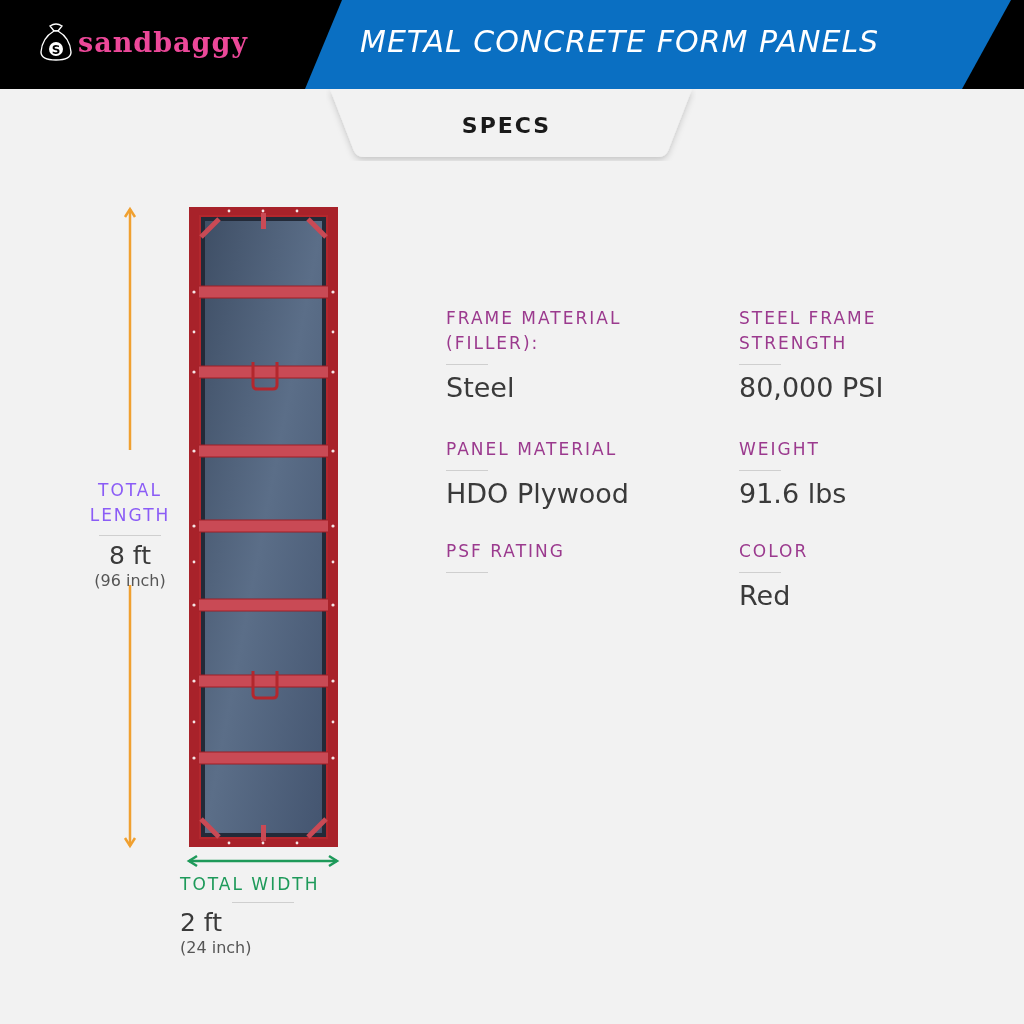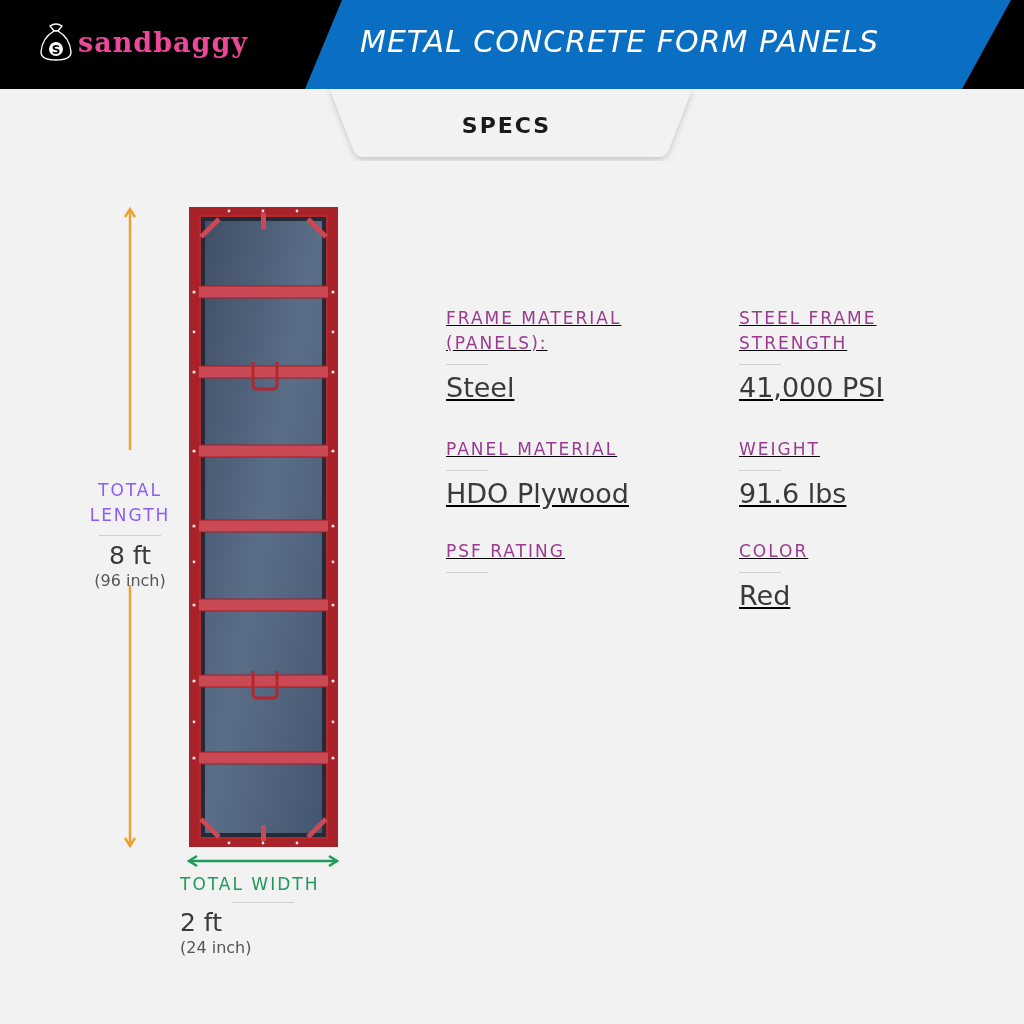--- a/index.html
+++ b/index.html
@@ -22,21 +22,21 @@
   .len-block { position: absolute; left: 75px; top: 478px; width: 110px; text-align: center; }
   .dim-label-orange { color: #8b5cf6; font-size: 17px; letter-spacing: 2px; line-height: 25px; }
   .dim-rule { width: 62px; height: 1px; background: #cfcfcf; margin: 7px auto 5px; }
   .dim-value { color: #3a3a3a; font-size: 25px; line-height: 30px; }
   .dim-sub { color: #555; font-size: 16px; line-height: 20px; }
 
   .width-arrow { position: absolute; left: 186px; top: 853px; width: 154px; height: 16px; }
   .width-block { position: absolute; left: 180px; top: 873px; width: 166px; }
   .dim-label-green { color: #1e9a5a; font-size: 17px; letter-spacing: 2px; line-height: 22px; }
 
-  .spec { position: absolute; width: 260px; text-decoration: underline; }
+  .spec { position: absolute; width: 260px; }
   .spec-label { color: #9b3a8e; font-size: 17px; letter-spacing: 2px; line-height: 25px; }
   .spec-rule { width: 42px; height: 1px; background: #cfcfcf; margin: 8px 0 6px; }
   .spec-value { color: #3a3a3a; font-size: 27px; line-height: 34px; }
 </style>
 </head>
 <body>
 
 <div class="header">
   <svg class="header-blue" viewBox="0 0 1024 89" width="1024" height="89">
     <polygon points="342,0 1011,0 962,89 305,89" fill="#0a6fc2"></polygon>
@@ -155,29 +155,29 @@
 </svg>
 <div class="width-block">
   <div class="dim-label-green">TOTAL WIDTH</div>
   <div class="dim-rule"></div>
   <div class="dim-value">2 ft</div>
   <div class="dim-sub">(24 inch)</div>
 </div>
 
 <div class="spec" style="left:446px; top:306px;">
   <div class="spec-label">FRAME MATERIAL</div>
-  <div class="spec-label">(PANELS):</div>
+  <div class="spec-label">(FILLER):</div>
   <div class="spec-rule"></div>
   <div class="spec-value">Steel</div>
 </div>
 <div class="spec" style="left:739px; top:306px;">
   <div class="spec-label">STEEL FRAME</div>
   <div class="spec-label">STRENGTH</div>
   <div class="spec-rule"></div>
-  <div class="spec-value">41,000 PSI</div>
+  <div class="spec-value">80,000 PSI</div>
 </div>
 <div class="spec" style="left:446px; top:437px;">
   <div class="spec-label">PANEL MATERIAL</div>
   <div class="spec-rule"></div>
   <div class="spec-value">HDO Plywood</div>
 </div>
 <div class="spec" style="left:739px; top:437px;">
   <div class="spec-label">WEIGHT</div>
   <div class="spec-rule"></div>
   <div class="spec-value">91.6 lbs</div>

